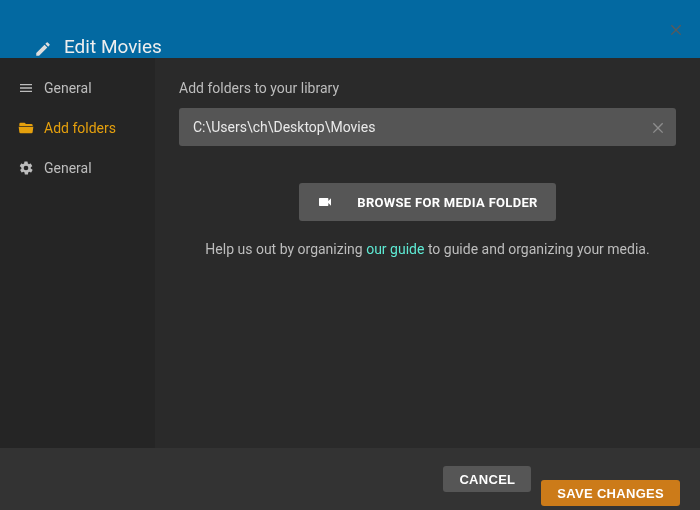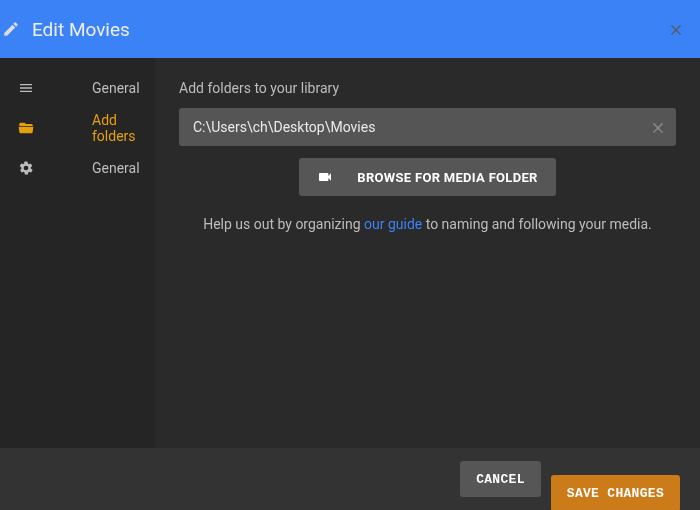--- a/index.html
+++ b/index.html
@@ -9,23 +9,23 @@
     background: #1f1f1f;
     color: #ddd;
   }
   .modal {
     width: 700px; height: 510px;
     display: flex; flex-direction: column;
     background: #333333;
   }
   .header {
     height: 58px;
-    background: #3b82f6;
-    display: flex; align-items: center;
-    padding: 0 2px;
+    background: #0369a1;
+    display: flex; align-items: flex-end;
+    padding: 0 34px;
     position: relative;
   }
   .header .pencil-icon { width: 18px; height: 18px; margin-right: 12px; color: #ddd; flex-shrink:0; }
   .header h1 { font-size: 19px; font-weight: 400; color: #eee; }
   .header .close-icon {
     position: absolute; right: 16px; top: 50%; transform: translateY(-50%);
     width: 16px; height: 16px; color: #5a5a5a; cursor: pointer;
   }
   .body {
     flex: 1;
@@ -38,42 +38,41 @@
     background: #252525;
     padding-top: 10px;
   }
   .nav-item {
     display: flex; align-items: center;
     height: 40px;
     padding: 0 18px;
     color: #bdbdbd;
     font-size: 14px;
     cursor: pointer;
-    gap: 48px;
   }
   .nav-item.active { color: #e5a00d; align-items: center; }
   .nav-item .nav-icon { width: 16px; height: 16px; margin-right: 10px; flex-shrink:0; }
   .content {
     flex: 1;
     padding: 22px 24px 20px 24px;
     background: #2a2a2a;
     overflow: auto;
   }
   .label {
     color: #bdbdbd;
     font-size: 14px;
     margin-bottom: 12px;
   }
   .folder-row {
     display: flex; align-items: center;
     background: #555555;
     border-radius: 3px;
     height: 38px;
     padding: 0 10px 0 14px;
-    margin-bottom: 12px;
+    margin-bottom: 37px;
     gap: 24px;
   }
   .folder-path {
     flex: 1;
     color: #eaeaea;
     font-size: 14px;
     white-space: nowrap; overflow: hidden; text-overflow: ellipsis;
   }
   .folder-remove {
     width: 16px; height: 16px; color: #8d8d8d; cursor: pointer; flex-shrink:0;
@@ -93,38 +92,38 @@
     letter-spacing: .3px;
     cursor: pointer;
     font-family: inherit;
   }
   .browse-btn .media-icon { width: 16px; height: 16px; }
   .help-text {
     text-align: center;
     color: #bdbdbd;
     font-size: 14px;
   }
-  .help-text a { color: #3b82f6; text-decoration: none; cursor: pointer; }
+  .help-text a { color: #5eead4; text-decoration: none; cursor: pointer; }
   .footer {
     height: 62px;
     background: #333333;
     display: flex; align-items: center; justify-content: flex-end;
     padding: 0 20px;
     gap: 10px;
   }
   .btn {
-    height: 36px;
+    height: 26px;
     padding: 0 16px;
     border: none;
     border-radius: 3px;
     font-size: 13px;
     font-weight: 700;
     letter-spacing: .3px;
     cursor: pointer;
-    font-family: Liberation Mono, monospace;
+    font-family: Liberation Sans, sans-serif;
     text-align: center;
   }
   .btn-secondary { background: #565656; color: #fff; }
   .btn-primary { background: #cc7b19; color: #fff; margin-top: 28px; }
   svg { display: block; }
 </style>
 </head>
 <body>
 
 <div class="modal">
@@ -189,21 +188,21 @@
           <span class="media-icon">
             <svg viewBox="0 0 24 24" fill="currentColor">
                 <path d="M17 10.5V7a1 1 0 0 0-1-1H4a1 1 0 0 0-1 1v10a1 1 0 0 0 1 1h12a1 1 0 0 0 1-1v-3.5l4 4v-11l-4 4z"></path>
               </svg>
           </span>
           <span>BROWSE FOR MEDIA FOLDER</span>
         </button>
       </div>
 
       <div class="help-text">
-        <span>Help us out by organizing </span><a>our guide</a><span> to naming and following your media.</span>
+        <span>Help us out by organizing </span><a>our guide</a><span> to guide and organizing your media.</span>
       </div>
     </div>
 
   </div>
 
   <div class="footer">
     <button class="btn btn-secondary">CANCEL</button>
     <button class="btn btn-primary">SAVE CHANGES</button>
   </div>
 

